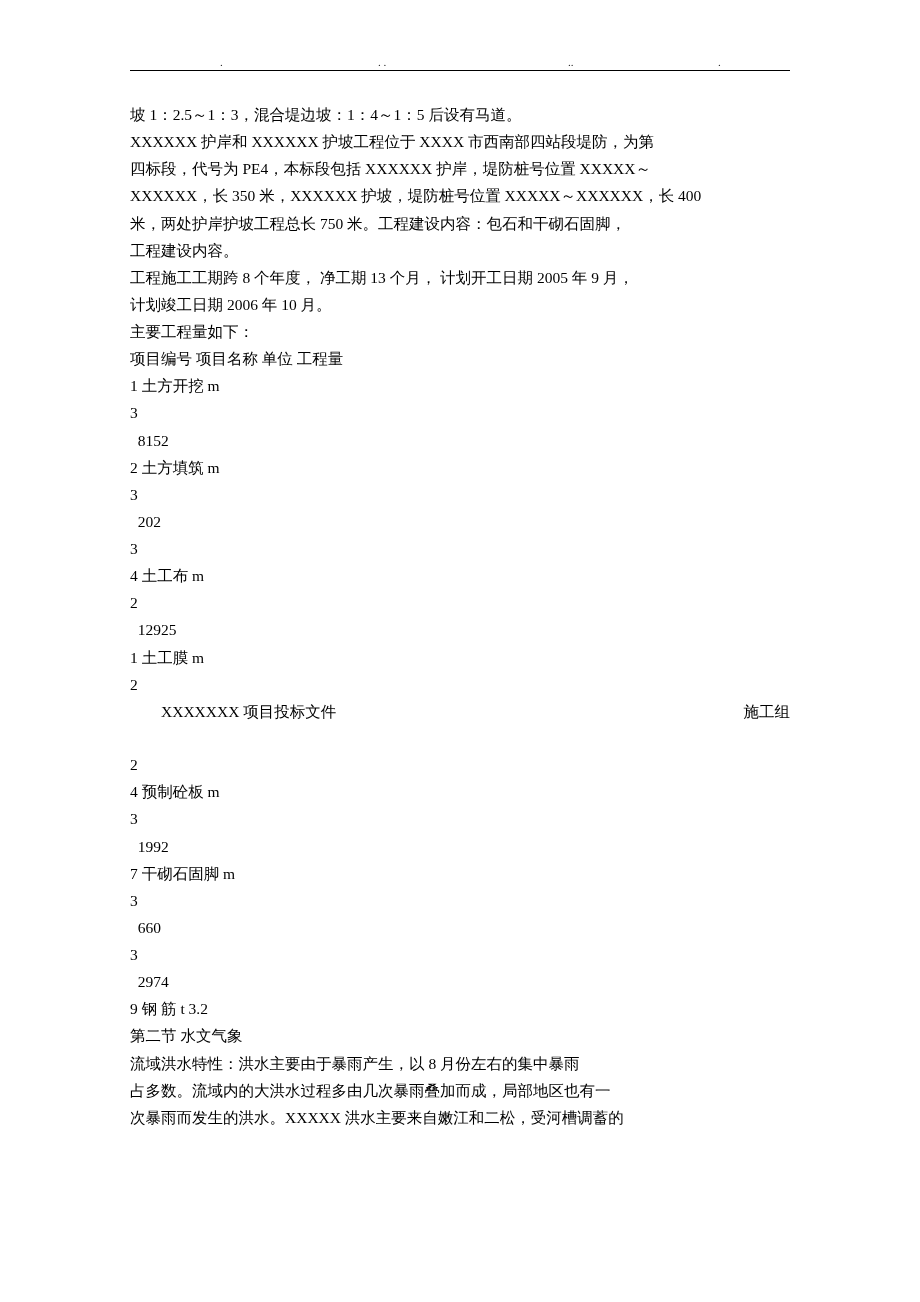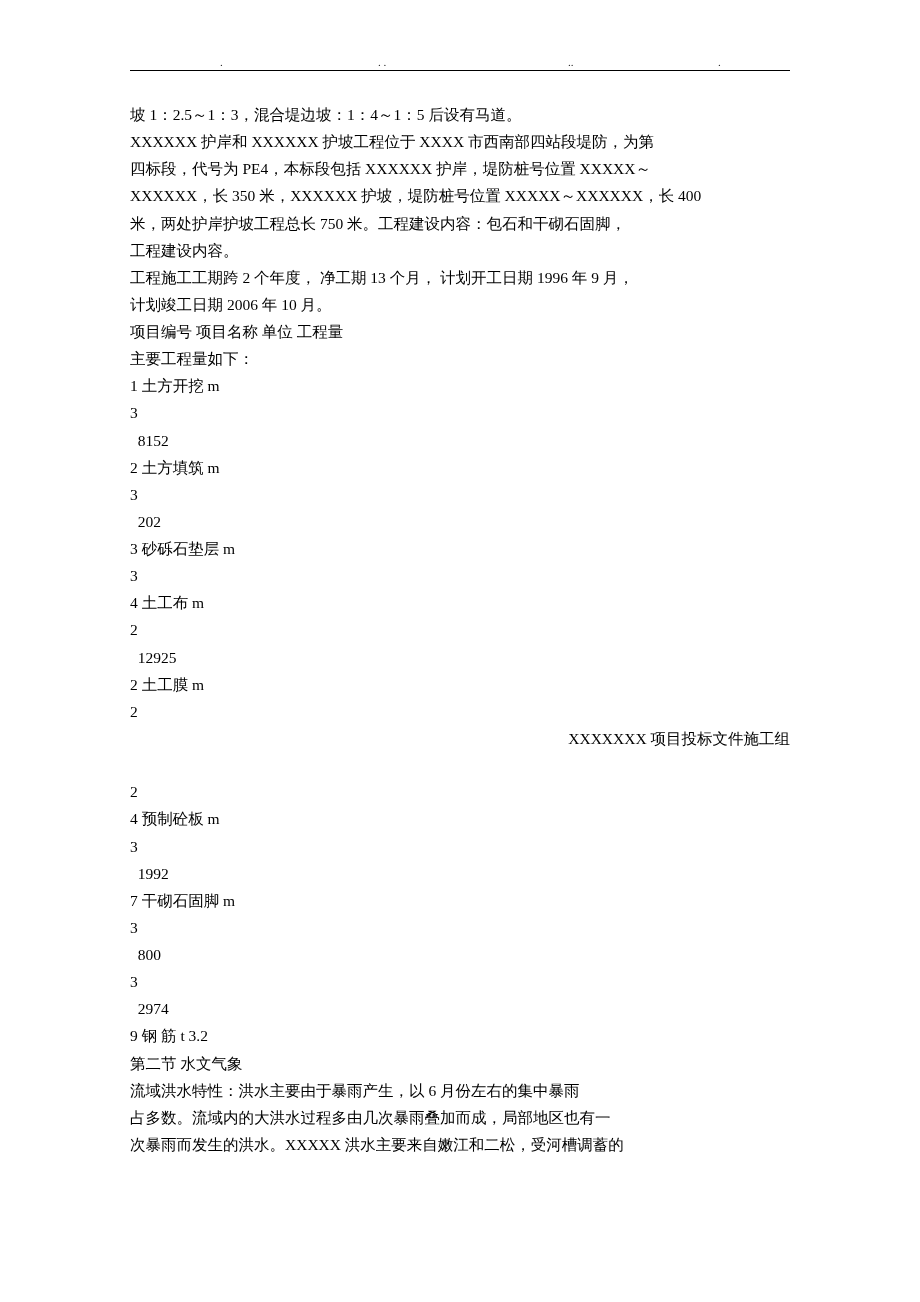--- a/index.html
+++ b/index.html
@@ -37,21 +37,21 @@
     margin-top: 11px;
   }
   .content p {
     margin: 0;
   }
   .indent-small {
     text-indent: 0.5em;
   }
   .project-header {
     display: flex;
-    justify-content: flex-end;
+    justify-content: space-between;
     margin-top: 0;
   }
   .project-left {
     text-indent: 2em;
   }
   .section-title {
     margin-top: 1.7em;
   }
   .blank-line {
     height: 1.7em;
@@ -71,51 +71,50 @@
     </div>
   </div>
 
   <div class="content">
     <p>坡 1：2.5～1：3，混合堤边坡：1：4～1：5 后设有马道。</p>
     <p>XXXXXX 护岸和 XXXXXX 护坡工程位于 XXXX 市西南部四站段堤防，为第</p>
     <p>四标段，代号为 PE4，本标段包括 XXXXXX 护岸，堤防桩号位置 XXXXX～</p>
     <p>XXXXXX，长 350 米，XXXXXX 护坡，堤防桩号位置 XXXXX～XXXXXX，长 400</p>
     <p>米，两处护岸护坡工程总长 750 米。工程建设内容：包石和干砌石固脚，</p>
     <p>工程建设内容。</p>
-    <p>工程施工工期跨 2 个年度，  净工期 13 个月，  计划开工日期 1996 年 9 月，</p>
+    <p>工程施工工期跨 8 个年度，  净工期 13 个月，  计划开工日期 2005 年 9 月，</p>
     <p>计划竣工日期 2006 年 10 月。</p>
+    <p>主要工程量如下：</p>
     <p>项目编号  项目名称  单位  工程量</p>
-    <p>主要工程量如下：</p>
     <p>1  土方开挖  m</p>
     <p>3</p>
     <p class="indent-small">  8152</p>
     <p>2  土方填筑  m</p>
     <p>3</p>
     <p class="indent-small">  202</p>
-    <p>3  砂砾石垫层  m</p>
     <p>3</p>
     <p>4  土工布  m</p>
     <p>2</p>
     <p class="indent-small">  12925</p>
-    <p>2  土工膜  m</p>
+    <p>1  土工膜  m</p>
     <p>2</p>
     <div class="project-header">
       <span class="project-left">XXXXXXX 项目投标文件</span>
       <span>施工组</span>
     </div>
     <div class="blank-line"></div>
     <p>2</p>
     <p>4  预制砼板  m</p>
     <p>3</p>
     <p class="indent-small">  1992</p>
     <p>7  干砌石固脚  m</p>
     <p>3</p>
-    <p class="indent-small">  800</p>
+    <p class="indent-small">  660</p>
     <p>3</p>
     <p class="indent-small">  2974</p>
     <p>9  钢    筋  t 3.2</p>
     <p class="section-title">第二节    水文气象</p>
-    <p>流域洪水特性：洪水主要由于暴雨产生，以 6 月份左右的集中暴雨</p>
+    <p>流域洪水特性：洪水主要由于暴雨产生，以 8 月份左右的集中暴雨</p>
     <p>占多数。流域内的大洪水过程多由几次暴雨叠加而成，局部地区也有一</p>
     <p>次暴雨而发生的洪水。XXXXX 洪水主要来自嫩江和二松，受河槽调蓄的</p>
   </div>
 
 </div>
 
 </body></html>

